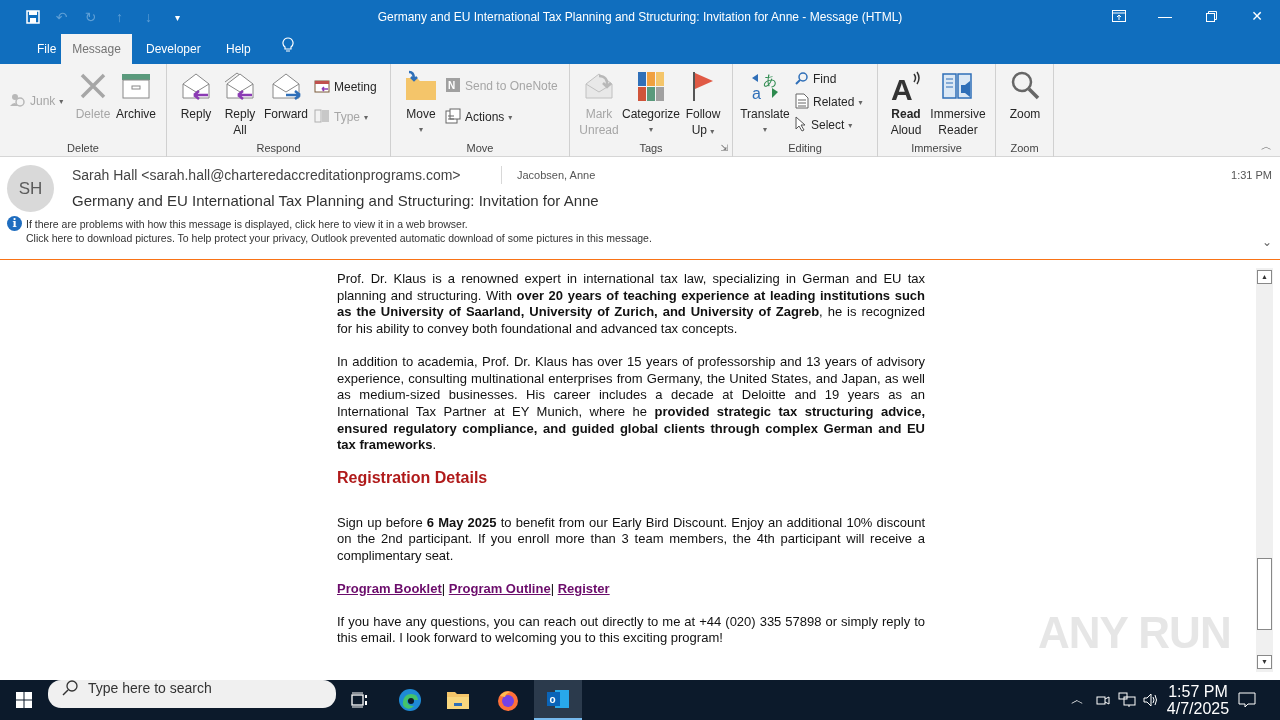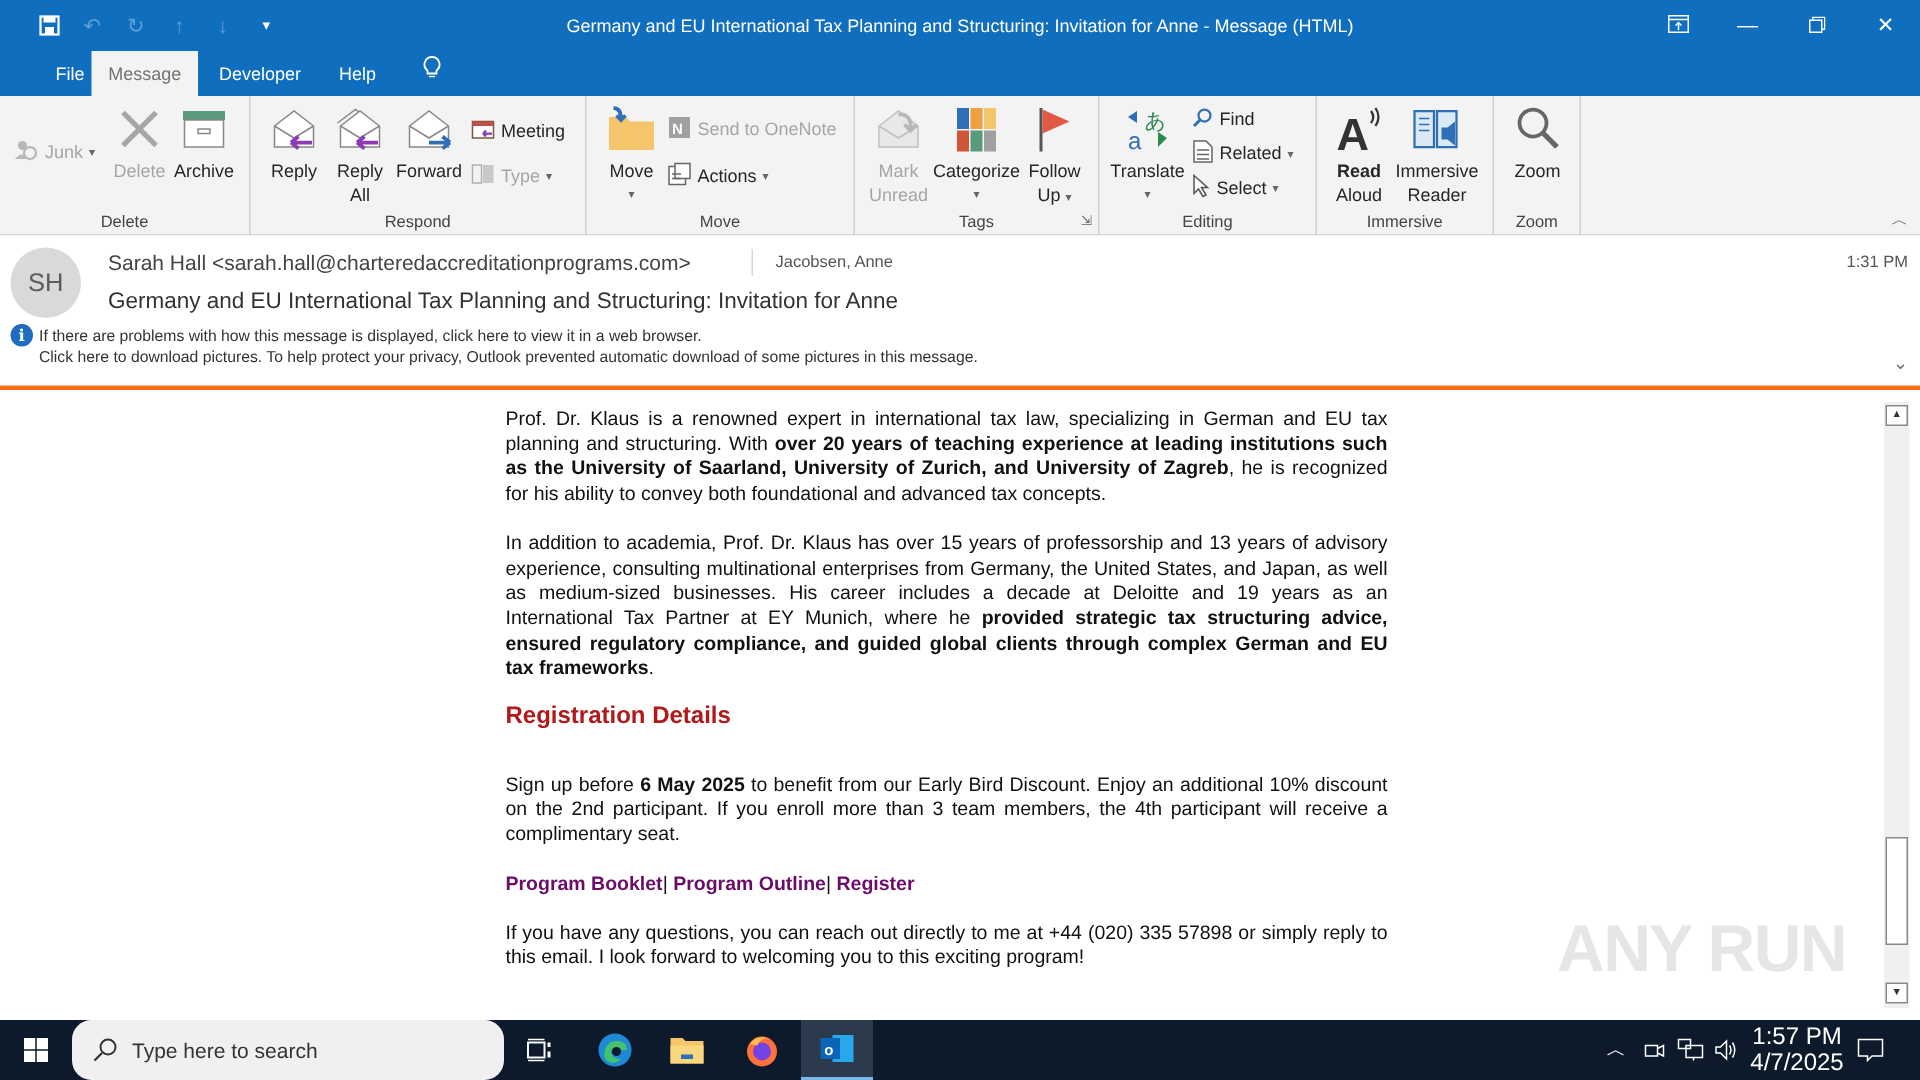--- a/index.html
+++ b/index.html
@@ -16,45 +16,45 @@
 .tab.active { background: #f3f3f3; color: #737373; }
 .ribbon { position: absolute; left: 0; top: 64px; width: 1280px; height: 93px; background: #f3f3f3; border-bottom: 1px solid #d6d6d6; }
 .group { position: absolute; top: 0; height: 93px; border-right: 1px solid #d0d0d0; }
 .group-label { position: absolute; bottom: 3px; left: 0; width: 100%; text-align: center; font-size: 11px; color: #444; }
 .rbtn { position: absolute; text-align: center; font-size: 12px; color: #262626; line-height: 16px; }
 .rbtn.dis { color: #a6a6a6; }
 .ico { display: block; margin: 0 auto; }
 .small-btn { position: absolute; font-size: 12px; color: #262626; display: flex; align-items: center; gap: 4px; height: 20px; }
 .small-btn.dis { color: #a6a6a6; }
 .caret { font-size: 8px; color: #666; }
-.header { position: absolute; left: 0; top: 157px; width: 1280px; height: 103px; background: #fff; border-bottom: 3px solid #f97316; }
+.header { position: absolute; left: 0; top: 157px; width: 1280px; height: 103px; background: #fff; border-bottom: 1px solid #f97316; }
 .avatar { position: absolute; left: 7px; top: 8px; width: 47px; height: 47px; border-radius: 50%; background: #d9d9d9; color: #5b5b5b; font-size: 17px; display: flex; align-items: center; justify-content: center; }
 .from { position: absolute; left: 72px; top: 10px; font-size: 14px; color: #444; }
 .sep { position: absolute; left: 501px; top: 9px; width: 1px; height: 18px; background: #d8d8d8; }
 .to { position: absolute; left: 517px; top: 12px; font-size: 11px; color: #555; }
 .time { position: absolute; right: 8px; top: 12px; font-size: 11px; color: #555; }
 .subject { position: absolute; left: 72px; top: 35px; font-size: 15px; color: #333; }
 .info-icon { position: absolute; left: 7px; top: 59px; width: 15px; height: 15px; border-radius: 50%; background: #1f6dbf; color: #fff; font-size: 11px; font-weight: bold; text-align: center; line-height: 15px; font-family: "DejaVu Serif", serif; }
 .info1 { position: absolute; left: 26px; top: 61px; font-size: 10.5px; color: #333; }
 .info2 { position: absolute; left: 26px; top: 75px; font-size: 10.5px; color: #333; }
 .expand { position: absolute; right: 8px; top: 78px; color: #666; font-size: 12px; }
 .body-area { position: absolute; left: 0; top: 261px; width: 1256px; height: 417px; overflow: hidden; background: #fff; }
 .content { position: absolute; left: 337px; top: 10px; width: 588px; font-size: 13px; color: #111; line-height: 16.7px; text-align: justify; font-family: "Liberation Sans", sans-serif; }
 .content p { margin-bottom: 16px; }
 .content b { font-weight: bold; }
 .reg-title { color: #b01a1a; font-size: 16px; font-weight: bold; margin: 6px 0 28px 0; text-align: left; }
-.links a { color: #6b0c6b; font-weight: bold; }
+.links a { color: #6b0c6b; font-weight: bold; text-decoration: underline; }
 .links .pipe { color: #111; }
 .scrollbar { position: absolute; left: 1256px; top: 268px; width: 17px; height: 404px; background: #f0f0f0; }
 .sb-arrow { position: absolute; left: 1px; width: 15px; height: 14px; border: 1px solid #888; background: #fff; font-size: 7px; text-align: center; line-height: 12px; color: #333; }
 .sb-thumb { position: absolute; left: 1px; top: 290px; width: 15px; height: 72px; border: 1px solid #888; background: #fff; }
 .watermark { position: absolute; left: 1038px; top: 608px; font-size: 44px; font-weight: bold; color: rgba(200,200,200,0.45); letter-spacing: -1px; font-family: "Liberation Sans", sans-serif; }
 .taskbar { position: absolute; left: 0; top: 680px; width: 1280px; height: 40px; background: #0c1a2b; }
 .start { position: absolute; left: 0; top: 0; width: 48px; height: 40px; display: flex; align-items: center; justify-content: center; }
-.search { position: absolute; left: 48px; top: 0; width: 288px; height: 40px; background: #f0f0f0; display: flex; align-items: center; padding-left: 14px; gap: 10px; font-size: 14px; color: #333; border-radius: 13px; }
+.search { position: absolute; left: 48px; top: 0; width: 288px; height: 28px; background: #f0f0f0; display: flex; padding-left: 14px; gap: 10px; font-size: 14px; color: #333; border-radius: 13px; }
 .tb-icon { position: absolute; top: 0; width: 48px; height: 40px; display: flex; align-items: center; justify-content: center; }
 .tb-icon.active { background: #2b3a4c; border-bottom: 2px solid #76b9ed; }
 .tray { position: absolute; top: 0; height: 40px; color: #fff; display: flex; align-items: center; font-size: 13px; }
 .clock { position: absolute; left: 1163px; top: 3px; width: 70px; text-align: center; color: #fff; font-size: 16px; line-height: 17px; }
 </style>
 </head>
 <body>
 
 <div class="titlebar">
   <div class="qat">

